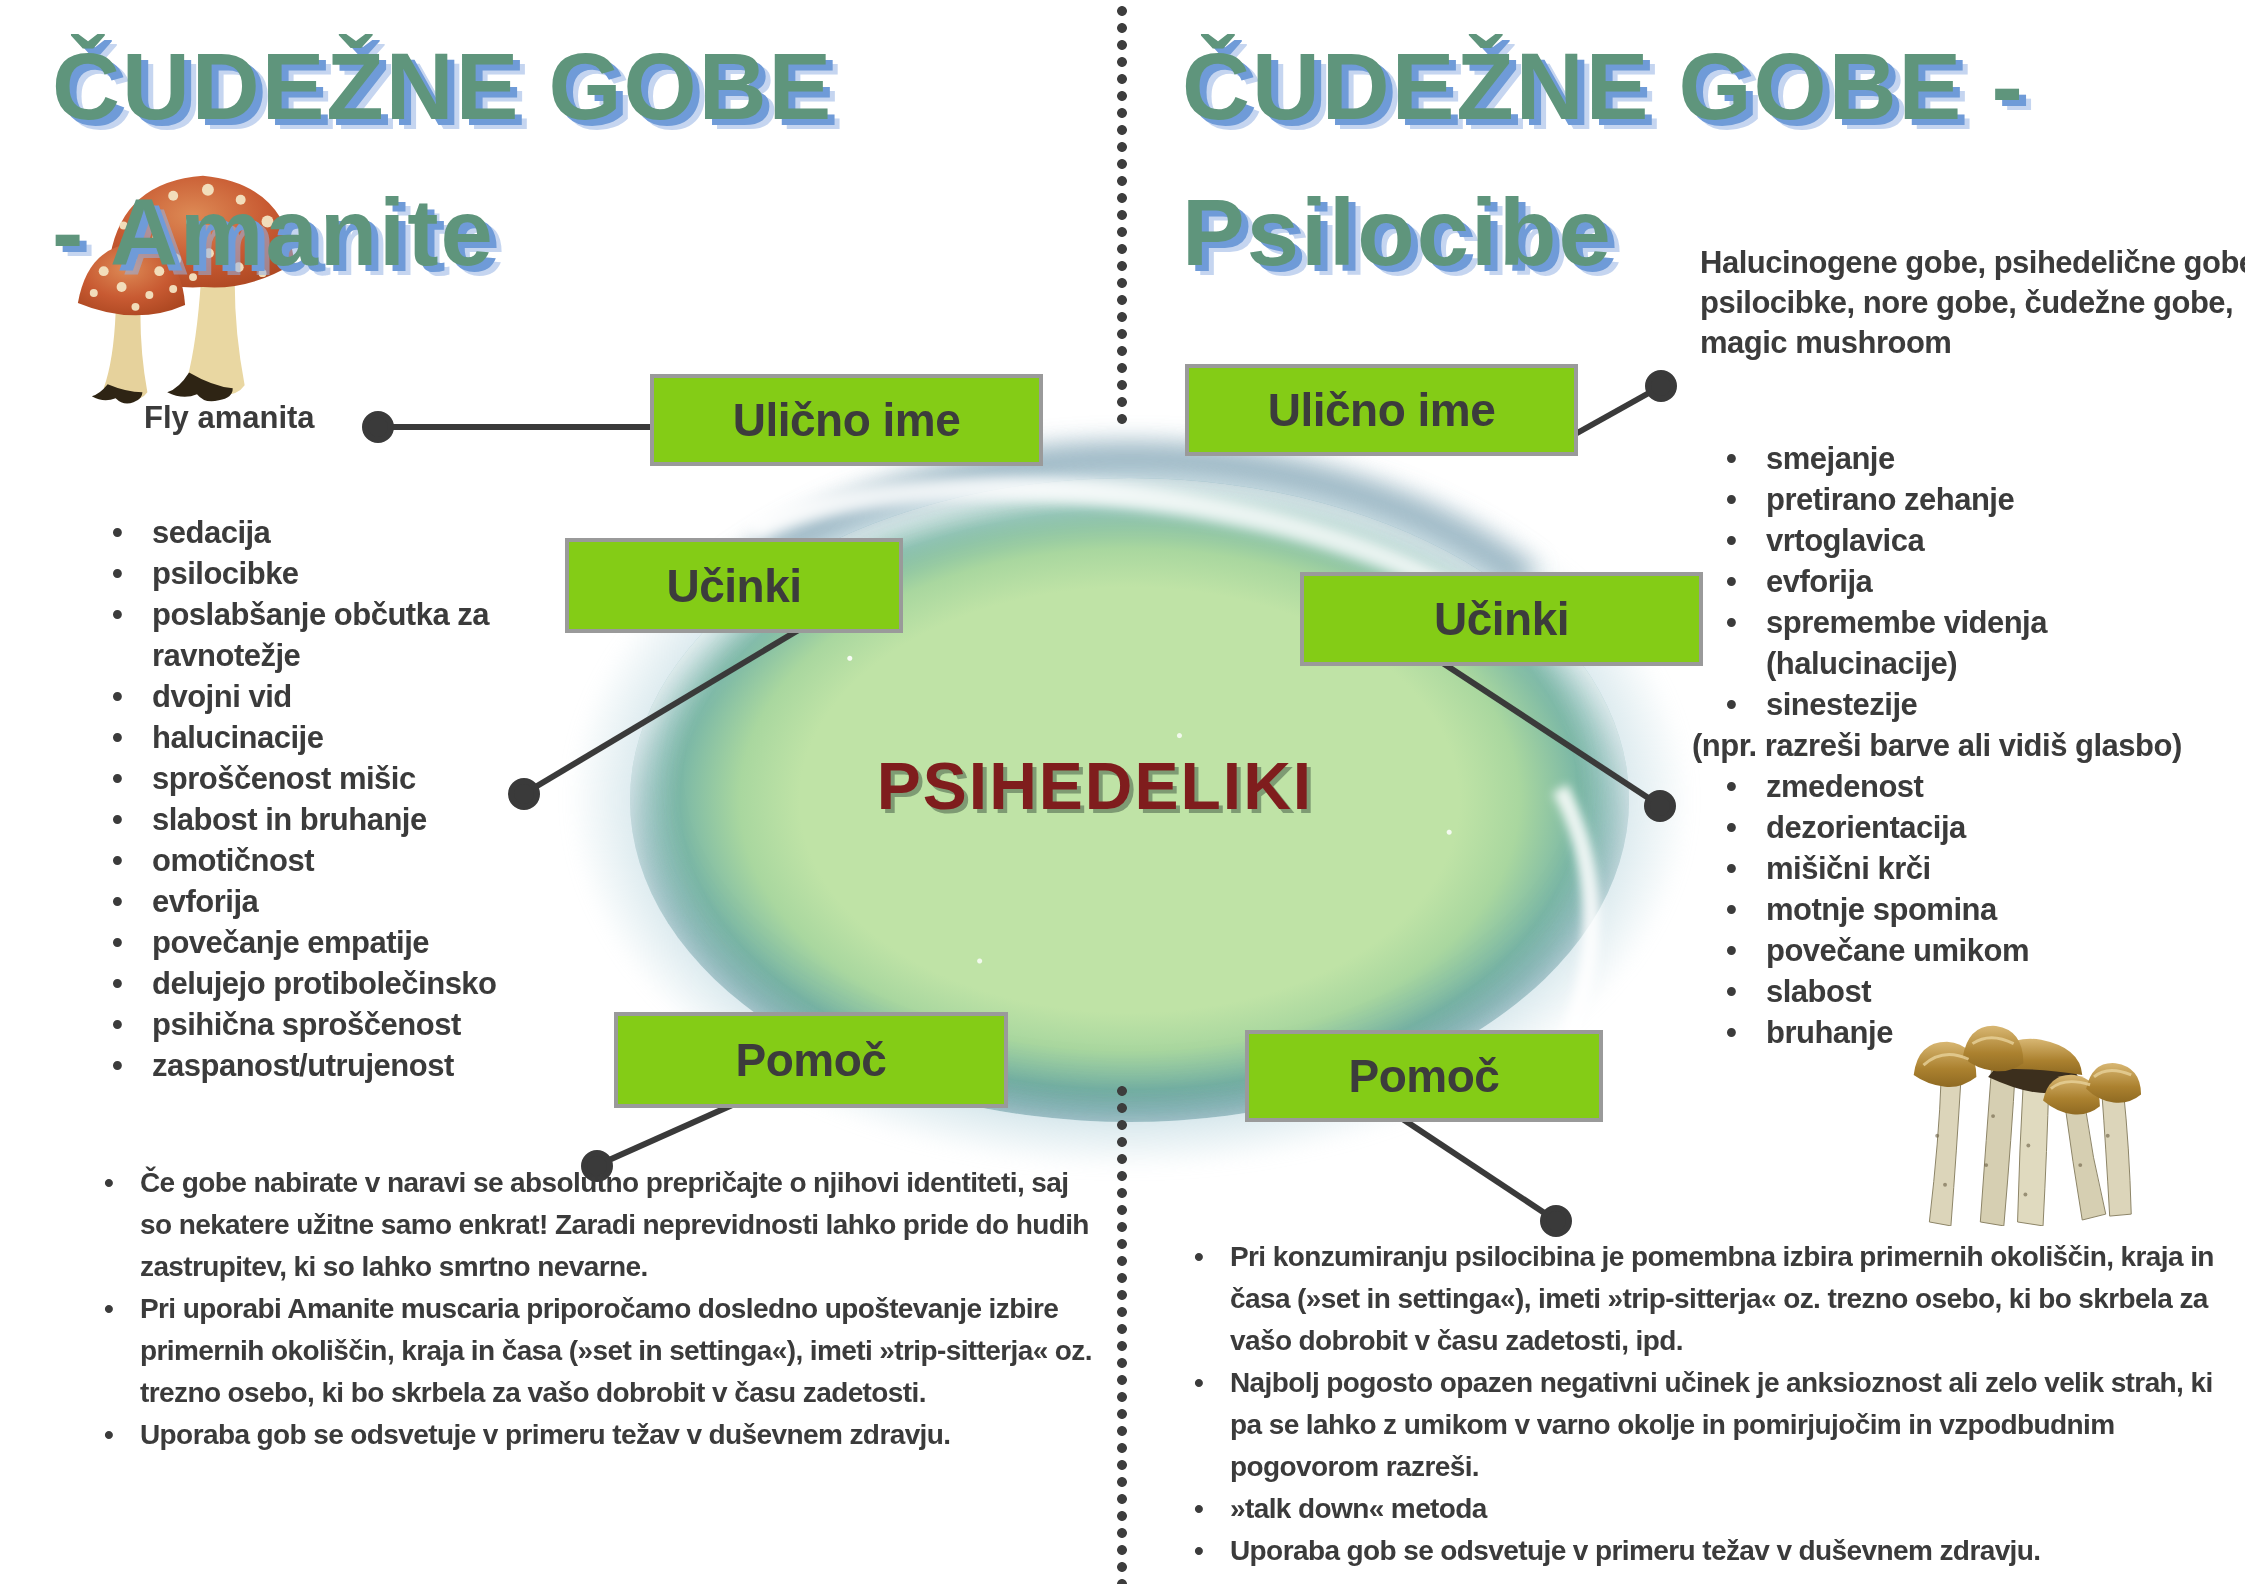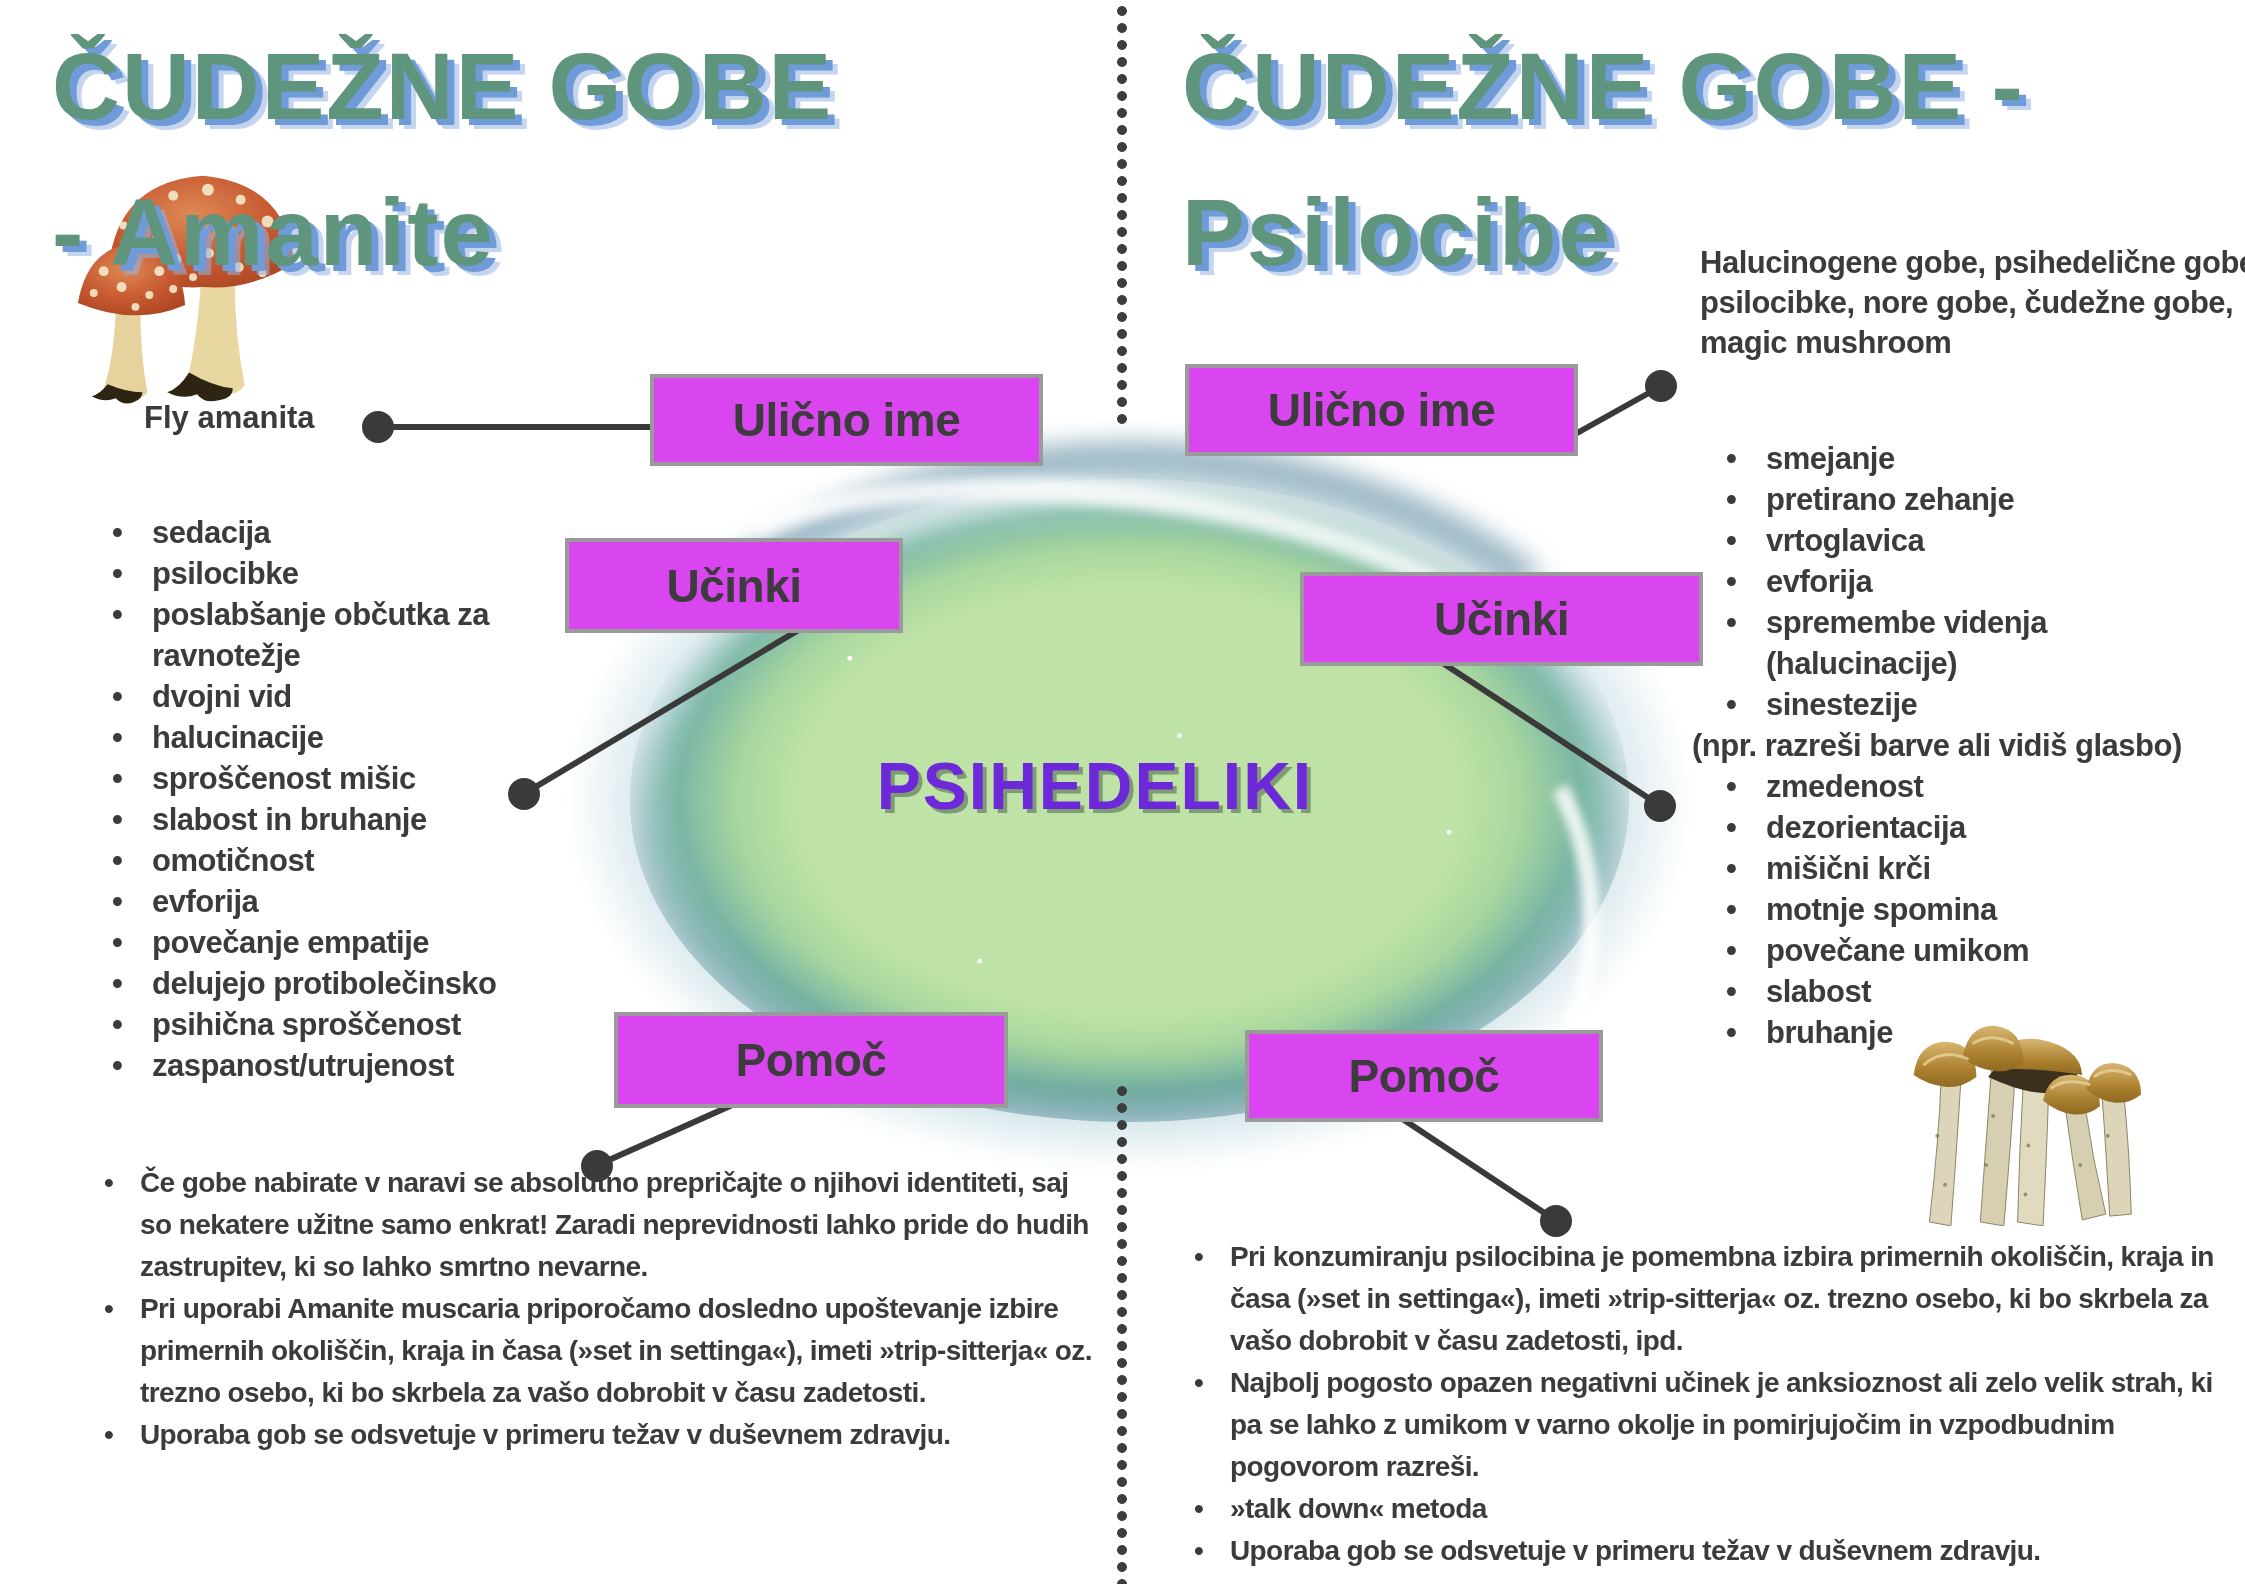--- a/index.html
+++ b/index.html
@@ -14,21 +14,21 @@
     text-shadow:7px 6px 0 #6f9bd8, 12px 10px 0 rgba(150,178,228,.55);
     z-index:10;
   }
   #left-title1{left:52px;top:40px;}
   #left-title2{left:52px;top:186px;width:1018px;text-align:left;}
   #right-title1{left:1182px;top:40px;}
   #right-title2{left:1182px;top:186px;}
 
   
   .tagbox{
-    position:absolute;background:#d946ef;border:4px solid #9a9a9a;
+    position:absolute;background:#84cc16;border:4px solid #9a9a9a;
     display:flex;align-items:center;justify-content:center;
     font-weight:700;font-size:46px;color:#3c3c3c;z-index:10;
     letter-spacing:-0.5px;
   }
   #box-ulicno-left {left:650px; top:374px; width:385px; height:84px;}
   #box-ucinki-left {left:565px; top:538px; width:330px; height:87px;}
   #box-pomoc-left  {left:614px; top:1012px;width:386px; height:88px;}
   #box-ulicno-right{left:1185px;top:364px; width:385px; height:84px;}
   #box-ucinki-right{left:1300px;top:572px; width:395px; height:86px;}
   #box-pomoc-right {left:1245px;top:1030px;width:350px; height:84px;}
@@ -104,21 +104,21 @@
     border:24px solid transparent;border-top-color:rgba(255,255,255,.8);
     filter:blur(6px);transform:rotate(7deg);
   }
   .swirl-arc-white2{
     position:absolute;right:110px;top:240px;width:430px;height:520px;border-radius:50%;
     border:17px solid transparent;border-right-color:rgba(255,255,255,.85);
     filter:blur(5px);transform:rotate(14deg);
   }
   #psihedeliki{
     position:absolute;left:520px;top:748px;width:1150px;text-align:center;z-index:4;
-    font-size:66px;font-weight:800;letter-spacing:2px;color:#6d28d9;
+    font-size:66px;font-weight:800;letter-spacing:2px;color:#7f1d1d;
     text-shadow:4px 4px 0 rgba(72,96,72,.55);
   }
 
   
   #amanita-img{position:absolute;left:62px;top:156px;width:272px;height:268px;z-index:3;}
   #psilocybe-img{position:absolute;left:1898px;top:1018px;width:245px;height:208px;z-index:3;}
 
   
   #connectors{position:absolute;left:0;top:0;z-index:9;}
 </style>

